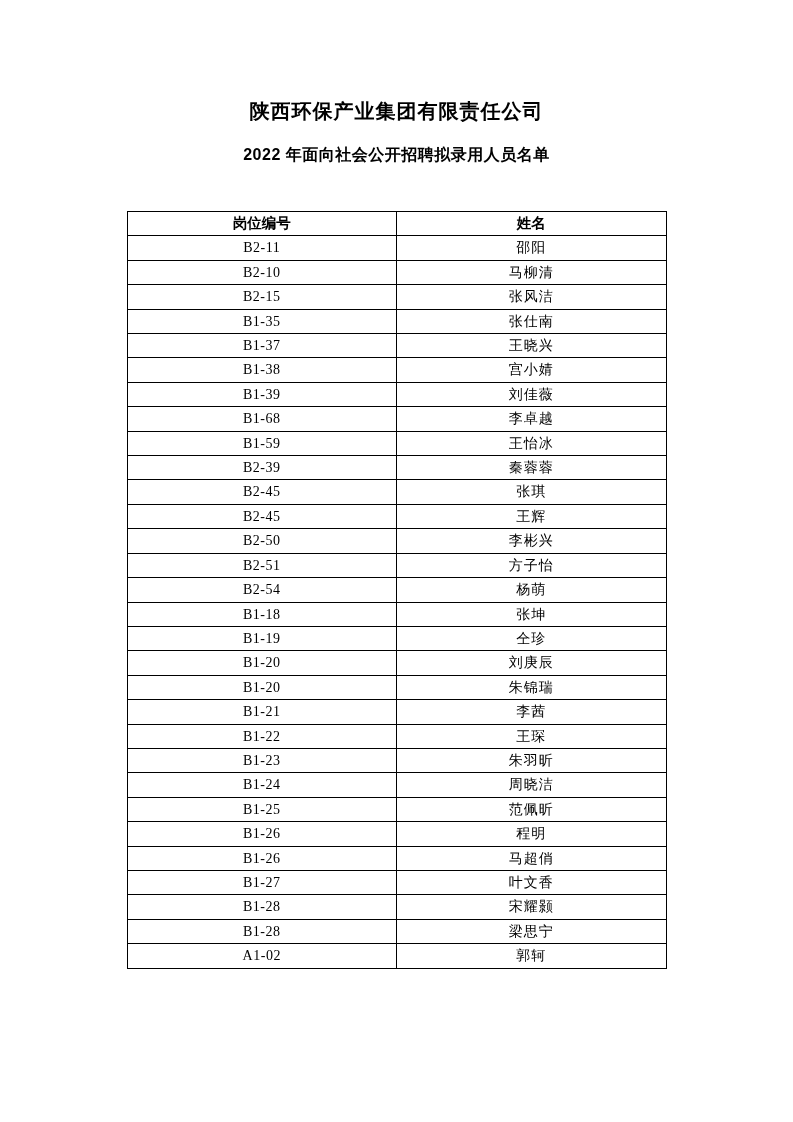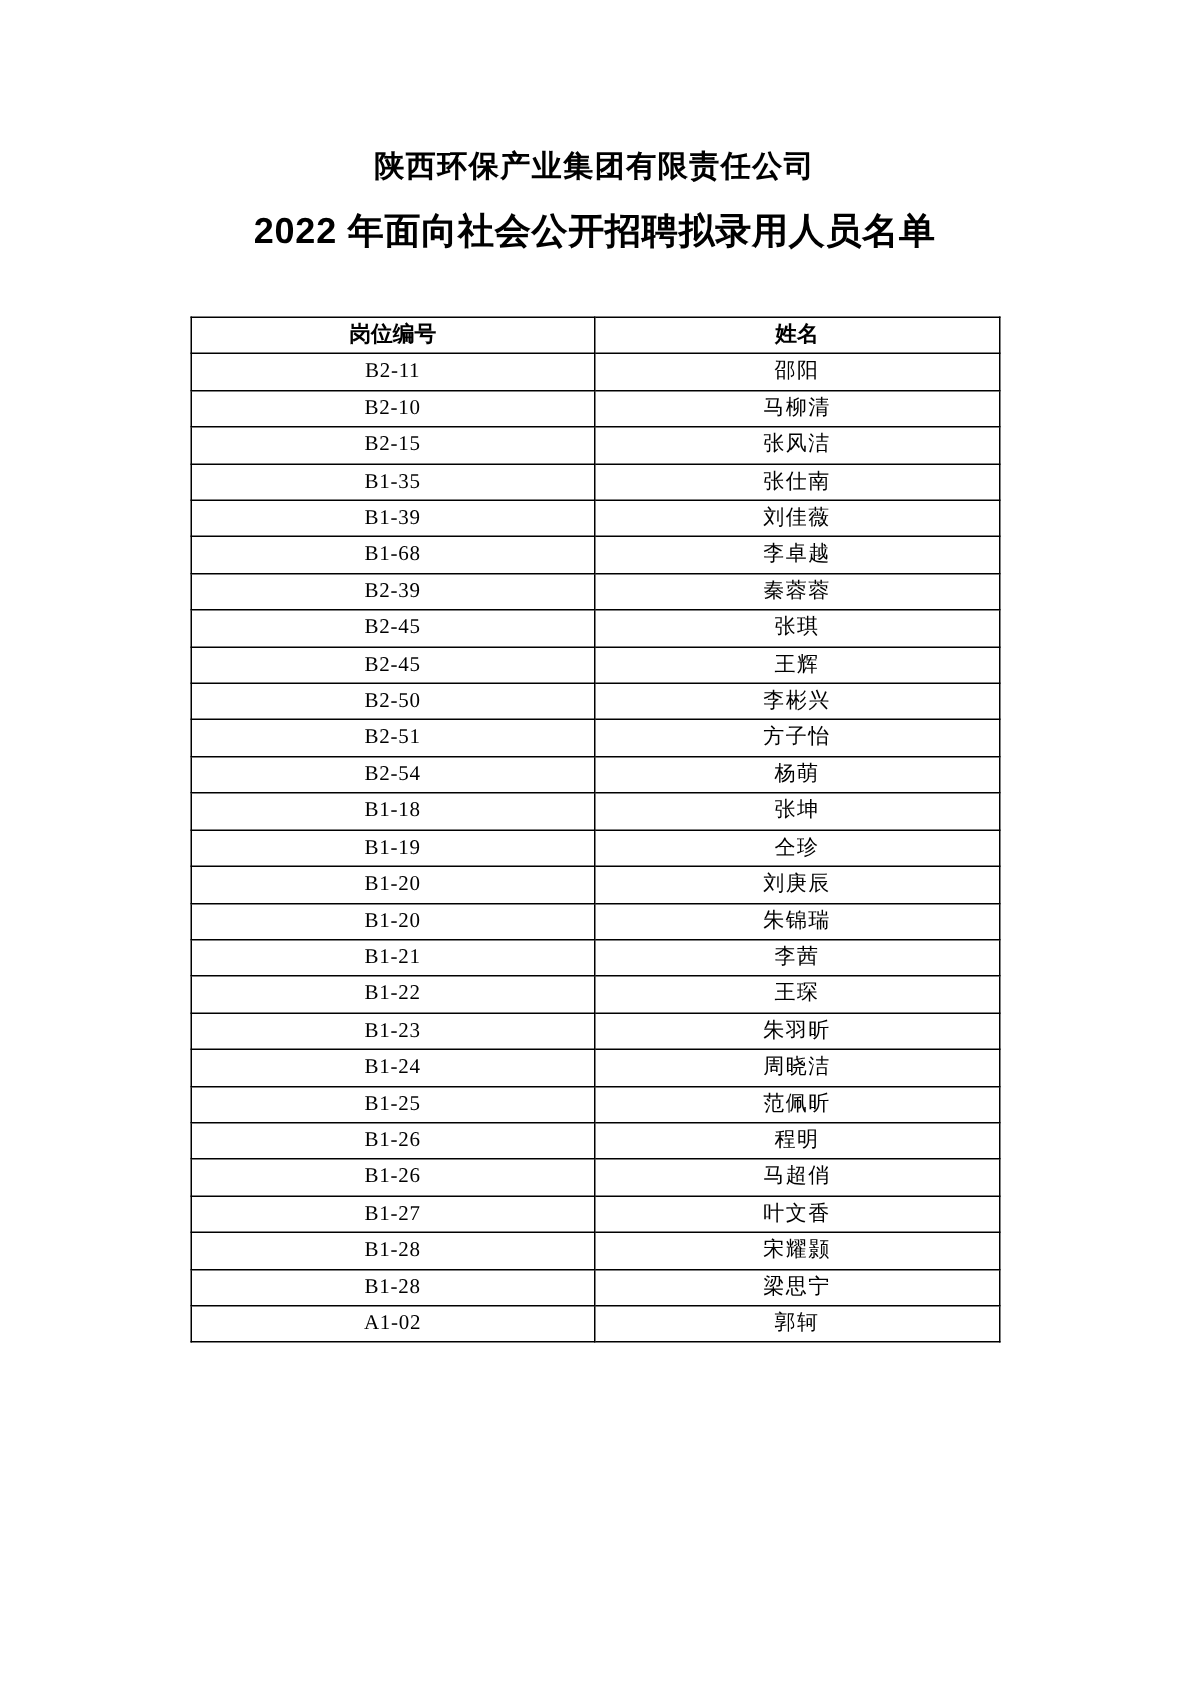--- a/index.html
+++ b/index.html
@@ -26,21 +26,21 @@
     text-align: center;
   }
   .doc-title-line1 {
     font-size: 20px;
     font-weight: bold;
     letter-spacing: 1px;
     line-height: 30px;
     font-family: "Liberation Sans", "DejaVu Sans", sans-serif;
   }
   .doc-title-line2 {
-    font-size: 24px;
+    font-size: 16px;
     font-weight: bold;
     letter-spacing: 0.5px;
     line-height: 30px;
     margin-top: 14px;
     font-family: "Liberation Sans", "DejaVu Sans", sans-serif;
   }
   .table-wrap {
     margin-top: 41px;
     display: flex;
     justify-content: center;
@@ -109,26 +109,38 @@
         </tr>
         <tr>
           <td class="code">B2-15</td>
           <td class="name">张风洁</td>
         </tr>
         <tr>
           <td class="code">B1-35</td>
           <td class="name">张仕南</td>
         </tr>
         <tr>
+          <td class="code">B1-37</td>
+          <td class="name">王晓兴</td>
+        </tr>
+        <tr>
+          <td class="code">B1-38</td>
+          <td class="name">宫小婧</td>
+        </tr>
+        <tr>
           <td class="code">B1-39</td>
           <td class="name">刘佳薇</td>
         </tr>
         <tr>
           <td class="code">B1-68</td>
           <td class="name">李卓越</td>
+        </tr>
+        <tr>
+          <td class="code">B1-59</td>
+          <td class="name">王怡冰</td>
         </tr>
         <tr>
           <td class="code">B2-39</td>
           <td class="name">秦蓉蓉</td>
         </tr>
         <tr>
           <td class="code">B2-45</td>
           <td class="name">张琪</td>
         </tr>
         <tr>

